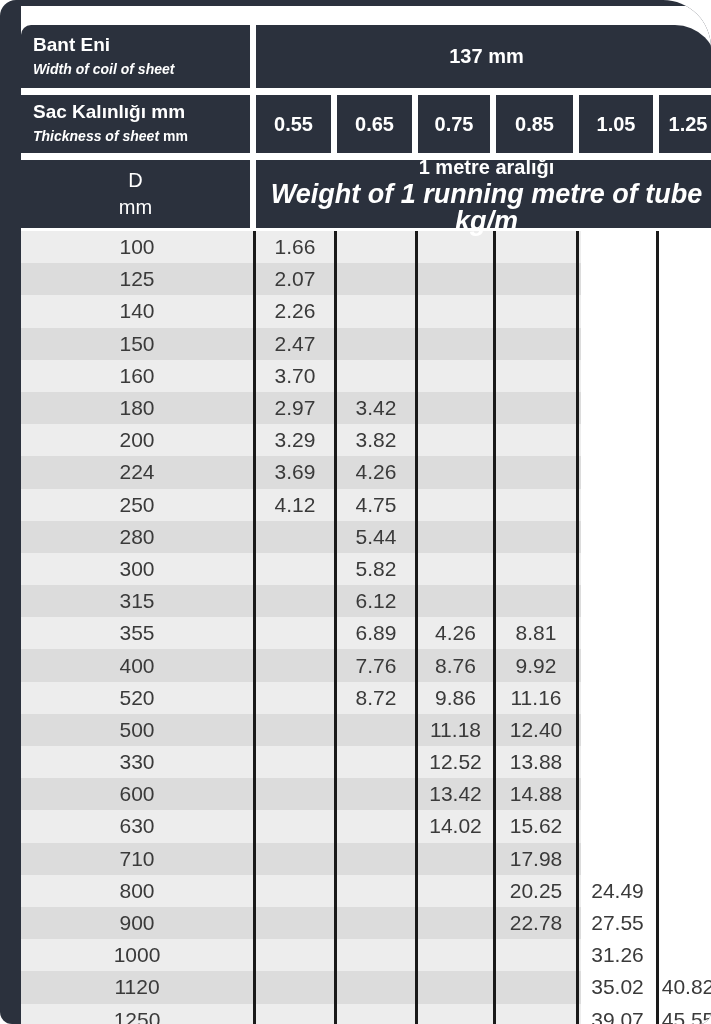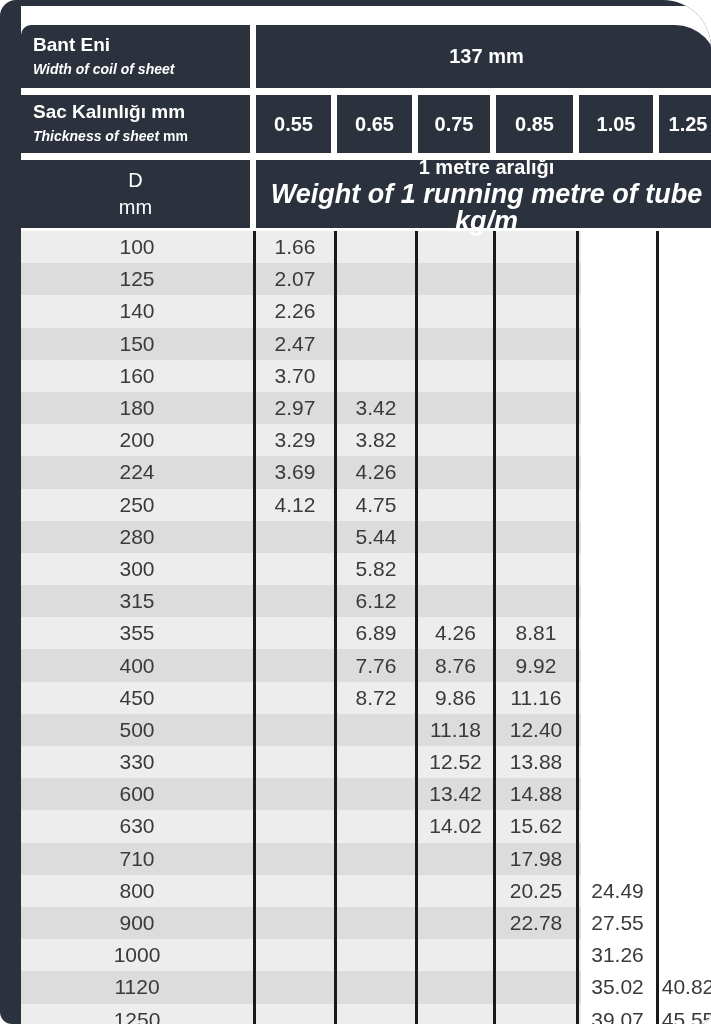--- a/index.html
+++ b/index.html
@@ -260,21 +260,21 @@
         <div class="brow">
           <div class="bcell dcol">400</div>
           <div class="bcell vcol"></div>
           <div class="bcell vcol">7.76</div>
           <div class="bcell vcol">8.76</div>
           <div class="bcell vcol">9.92</div>
           <div class="bcell vcol"></div>
           <div class="bcell vcol"></div>
         </div>
         <div class="brow">
-          <div class="bcell dcol">450</div>
+          <div class="bcell dcol">520</div>
           <div class="bcell vcol"></div>
           <div class="bcell vcol">8.72</div>
           <div class="bcell vcol">9.86</div>
           <div class="bcell vcol">11.16</div>
           <div class="bcell vcol"></div>
           <div class="bcell vcol"></div>
         </div>
         <div class="brow">
           <div class="bcell dcol">500</div>
           <div class="bcell vcol"></div>

